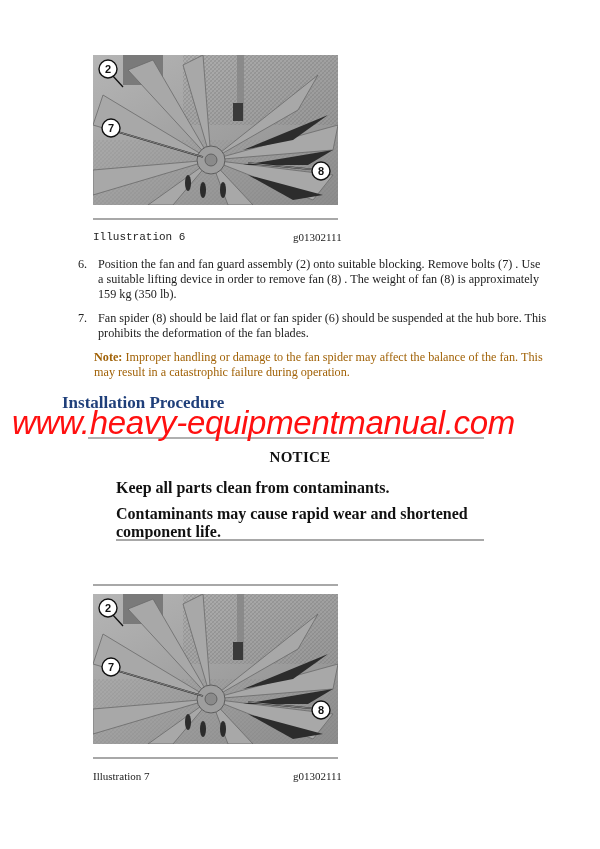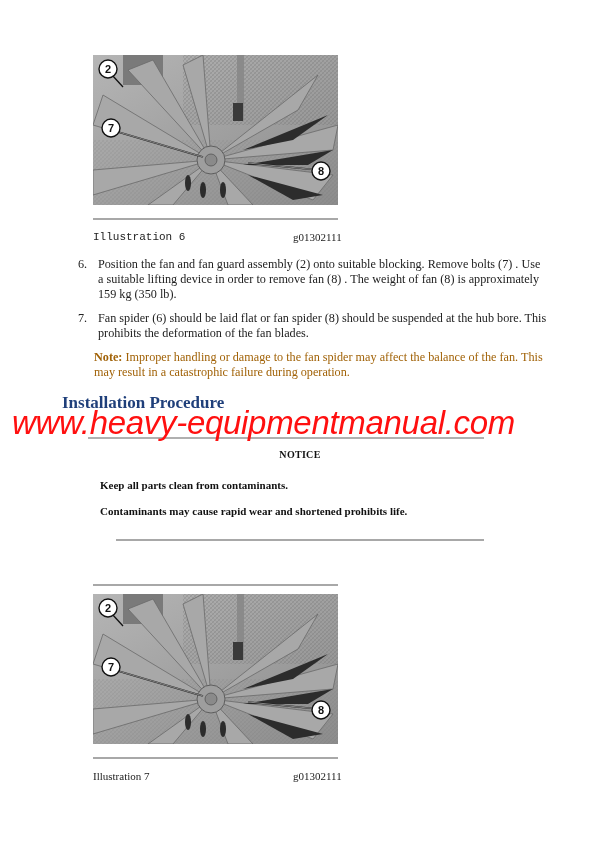--- a/index.html
+++ b/index.html
@@ -34,25 +34,25 @@
     }
     .watermark {
       position: absolute; left: 12px; top: 404px;
       font-family: "Liberation Sans", "DejaVu Sans", sans-serif;
       font-size: 33px; color: #ff1010; letter-spacing: -0.3px;
       white-space: nowrap;
       font-style: italic;
     }
     .notice-title {
       position: absolute; left: 0; width: 600px; top: 449px; text-align: center;
-      font-size: 10px; font-weight: bold; letter-spacing: 0.3px; color: #111;
+      font-size: 15px; font-weight: bold; letter-spacing: 0.3px; color: #111;
     }
     .notice-line {
-      position: absolute; left: 100px; width: 380px;
-      font-size: 11px; font-weight: bold; color: #111;
+      position: absolute; left: 116px; width: 380px;
+      font-size: 16px; font-weight: bold; color: #111;
     }
     .callout text { font-family: "Liberation Sans", "DejaVu Sans", sans-serif; font-weight: bold; }
   </style>
 </head>
 <body>
 
 <div class="photo" style="top:55px;">
   <svg viewBox="0 0 245 150" xmlns="http://www.w3.org/2000/svg">
     <defs>
       <linearGradient id="bg1" x1="0" y1="0" x2="1" y2="1">
@@ -113,33 +113,33 @@
 <div class="rule" style="left:93px; width:245px; top:218px;"></div>
 <div class="caption" style="left:93px; top:231px;font-family:Liberation Mono, monospace;">Illustration 6</div>
 <div class="caption" style="left:293px; top:231px;">g01302111</div>
 
 <div class="step" style="top:257px;">
   <span class="num">6.</span>
   <div class="body">Position the fan and fan guard assembly (2) onto suitable blocking. Remove bolts (7) . Use a suitable lifting device in order to remove fan (8) . The weight of fan (8) is approximately 159 kg (350 lb).</div>
 </div>
 <div class="step" style="top:311px;">
   <span class="num">7.</span>
-  <div class="body">Fan spider (6) should be laid flat or fan spider (8) should be suspended at the hub bore. This prohibits the deformation of the fan blades.</div>
+  <div class="body">Fan spider (8) should be laid flat or fan spider (6) should be suspended at the hub bore. This prohibits the deformation of the fan blades.</div>
 </div>
 <div class="note" style="top:350px;">
   <b>Note:</b><span> Improper handling or damage to the fan spider may affect the balance of the fan. This may result in a catastrophic failure during operation.</span>
 </div>
 
 <div class="section-heading">Installation Procedure</div>
 <div class="rule" style="left:88px; width:396px; top:437px; height:2px; background:#b0b0b0;"></div>
 <div class="watermark">www.heavy-equipmentmanual.com</div>
 
 <div class="notice-title">NOTICE</div>
 <div class="notice-line" style="top:479px;">Keep all parts clean from contaminants.</div>
-<div class="notice-line" style="top:505px;">Contaminants may cause rapid wear and shortened prohibits life.</div>
+<div class="notice-line" style="top:505px;">Contaminants may cause rapid wear and shortened component life.</div>
 <div class="rule" style="left:116px; width:368px; top:539px;"></div>
 
 <div class="rule" style="left:93px; width:245px; top:584px;"></div>
 <div class="photo" style="top:594px;">
   <svg viewBox="0 0 245 150" xmlns="http://www.w3.org/2000/svg">
     <defs>
       <linearGradient id="bg2" x1="0" y1="0" x2="1" y2="1">
         <stop offset="0" stop-color="#b5b5b5"></stop>
         <stop offset="1" stop-color="#8c8c8c"></stop>
       </linearGradient>

